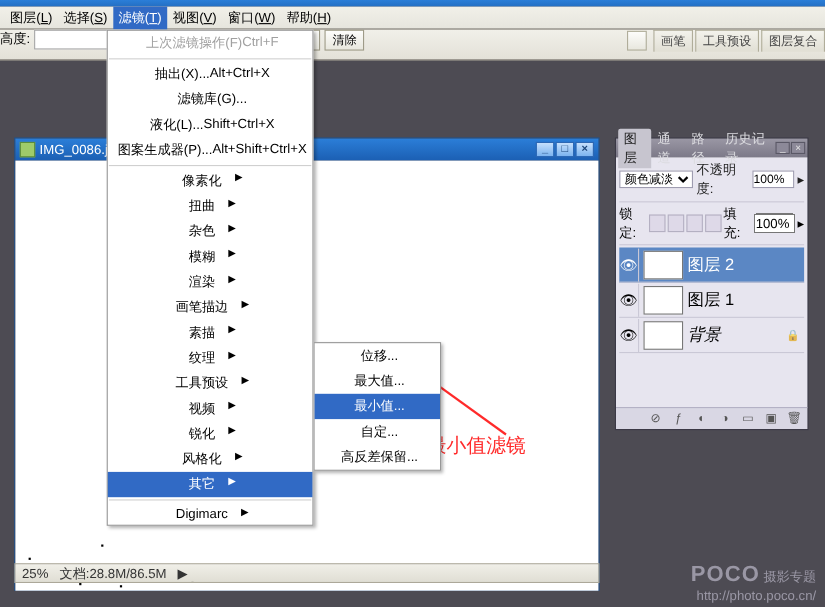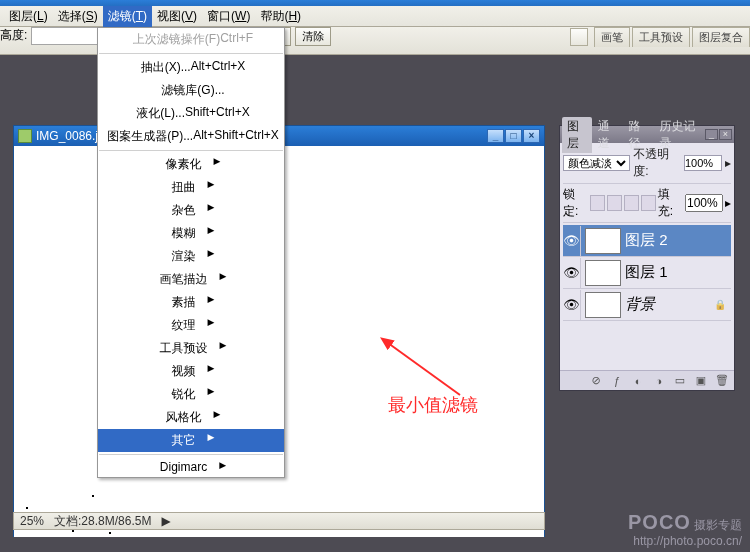--- a/index.html
+++ b/index.html
@@ -188,20 +188,37 @@
         <span>其它</span>
         <span class="arrow">▶</span>
       </div>
     <div class="dd-div"></div>
     <div class="dd-item">
         <span>Digimarc</span>
         <span class="arrow">▶</span>
       </div>
   </div>
 
+  <div class="dropdown dd2" style="z-index:61">
+    <div class="dd-item">
+        <span>位移...</span>
+      </div>
+    <div class="dd-item">
+        <span>最大值...</span>
+      </div>
+    <div class="dd-item hover">
+        <span>最小值...</span>
+      </div>
+    <div class="dd-item">
+        <span>自定...</span>
+      </div>
+    <div class="dd-item">
+        <span>高反差保留...</span>
+      </div>
+  </div>
 
   <svg class="arrow-svg" style="top:280px;left:380px" width="90" height="70">
     <defs>
         <marker id="ah" markerWidth="10" markerHeight="10" refX="2" refY="3" orient="auto">
           <path d="M0,0 L0,6 L7,3 z" fill="#ff2a2a"></path>
         </marker>
       </defs>
     <line x1="80" y1="60" x2="8" y2="8" stroke="#ff2a2a" stroke-width="2" marker-end="url(#ah)"></line>
   </svg>
   <div class="annotation" style="top:338px;left:388px">最小值滤镜</div>

